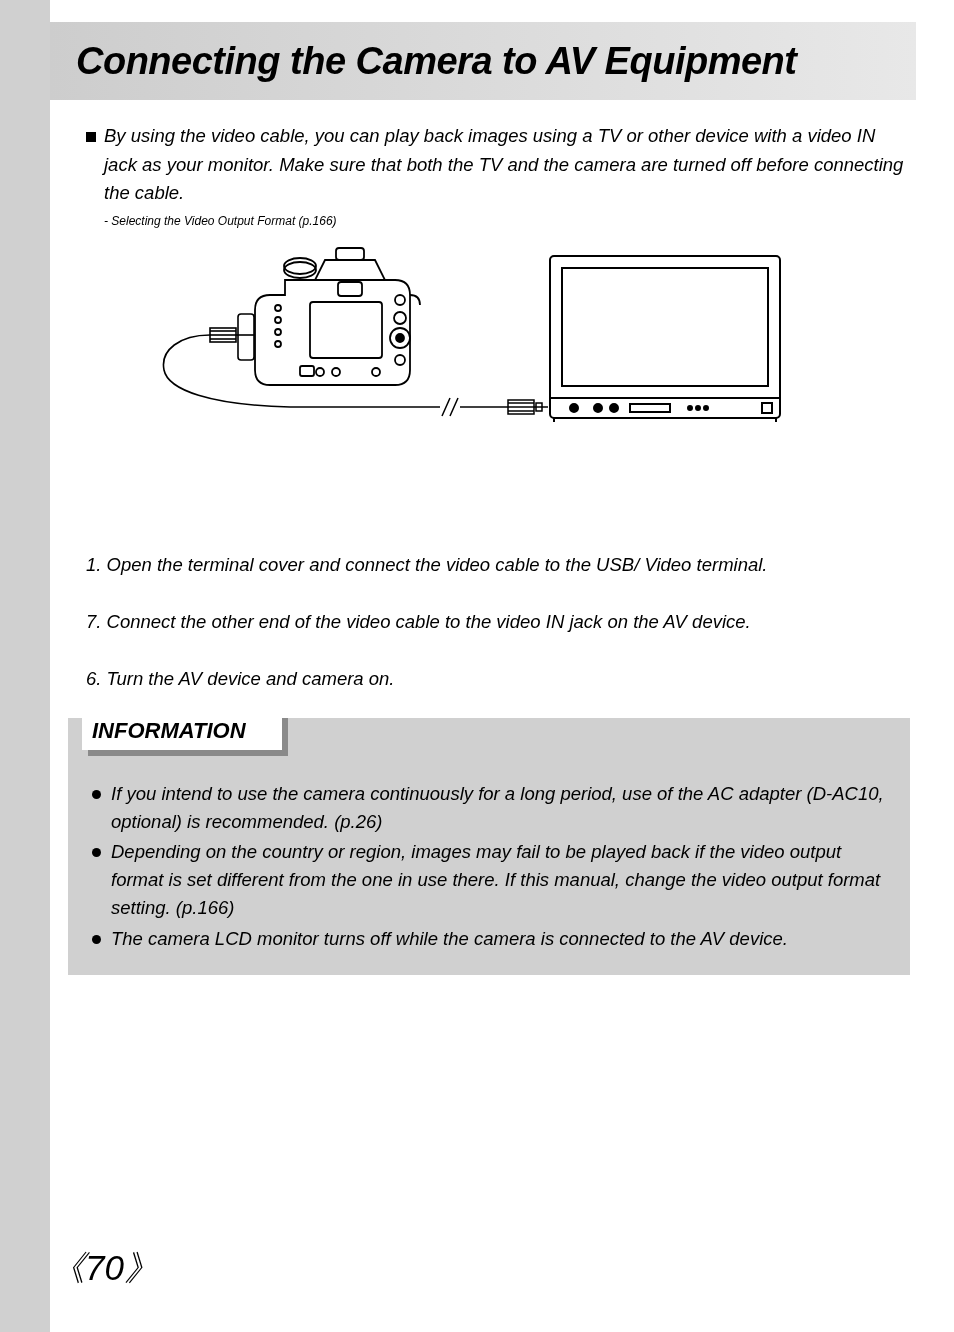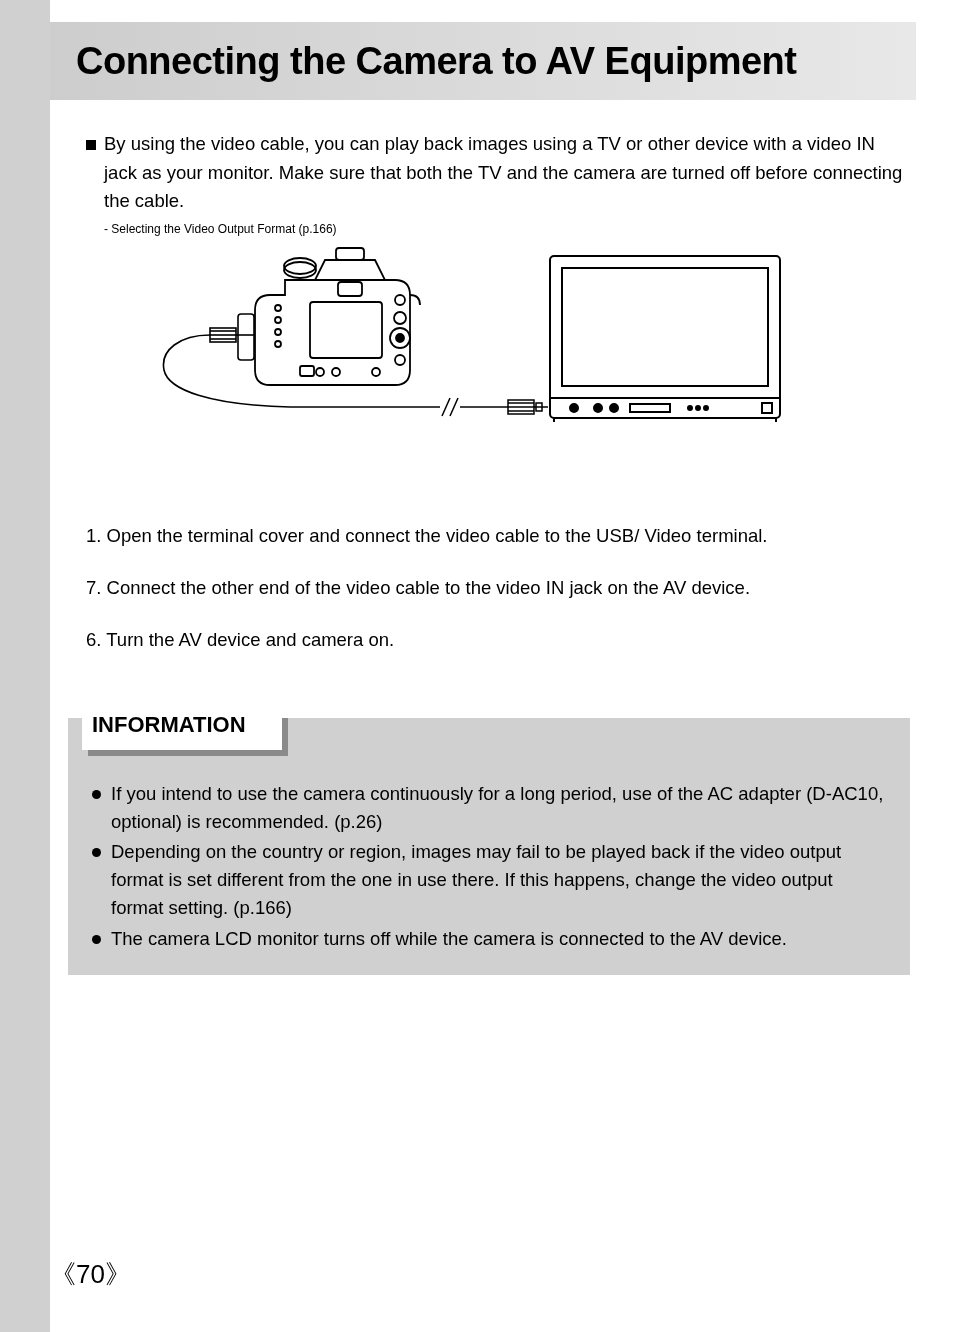--- a/index.html
+++ b/index.html
@@ -1,54 +1,54 @@
 <!DOCTYPE html>
 <html><head>
 <meta charset="utf-8">
 <style>
   * { box-sizing: border-box; margin: 0; padding: 0; }
   html, body { width: 954px; height: 1332px; font-family: Arial, Helvetica, sans-serif; background: #fff; color: #000; }
-  .page { width: 948px; height: 1332px; position: relative; background: #fff; }
+  .page { width: 948px; height: 1332px; position: relative; background: #fff; font-style: italic; }
   .left-margin { position: absolute; left: 0; top: 0; width: 50px; height: 1332px; background: #d0d0d0; }
   .title-bar {
     position: absolute; left: 50px; top: 22px; right: 32px; height: 78px;
     background: linear-gradient(to right, #cdcdcd 0%, #e8e8e8 100%);
     display: flex; align-items: center; padding-left: 26px;
   }
   .title-text { font-size: 38px; font-weight: bold; letter-spacing: -0.5px; }
   .content { position: absolute; left: 86px; top: 122px; right: 38px; }
   .intro-block { font-size: 18.5px; line-height: 1.55; }
-  .intro-row { display: flex; margin-top: 8px; }
+  .intro-row { display: flex; }
   .sq-bullet { width: 10px; height: 10px; background: #000; margin-top: 10px; margin-right: 8px; flex-shrink: 0; }
   .intro-text { flex: 1; }
   .sub-line { margin-top: 4px; margin-left: 18px; font-size: 12px; }
 
   .diagram-wrap {
     position: absolute; left: 150px; top: 240px; width: 640px; height: 200px;
   }
   .diagram-wrap svg { width: 100%; height: 100%; }
 
   .steps { position: absolute; left: 86px; top: 522px; right: 38px; font-size: 18.5px; line-height: 1.5; }
-  .step { margin-bottom: 24px; }
+  .step { margin-bottom: 24px; margin-top: 29px; }
 
   .info-box {
     position: absolute; left: 68px; top: 718px; right: 38px;
     background: #d0d0d0; padding: 0 20px 20px 20px;
   }
   .info-heading-row { position: relative; height: 46px; margin-left: -6px; margin-top: -6px; }
   .info-heading-shadow { position: absolute; left: 6px; top: 6px; background: #8a8a8a; width: 200px; height: 38px; }
-  .info-heading { position: absolute; left: 0; top: 0; background: #fff; width: 200px; height: 38px; display: flex; padding-left: 10px; }
+  .info-heading { position: absolute; left: 0; top: 0; background: #fff; width: 200px; height: 38px; display: flex; align-items: center; padding-left: 10px; }
   .info-heading-text { font-size: 22px; font-weight: bold; }
   .info-list { margin-top: 22px; font-size: 18.5px; line-height: 1.52; }
   .info-item { display: flex; margin-bottom: 2px; }
   .round-bullet { width: 9px; height: 9px; border-radius: 50%; background: #000; margin-top: 10px; margin-right: 10px; margin-left: 4px; flex-shrink: 0; }
   .info-text { flex: 1; }
 
   .page-number {
-    position: absolute; left: 50px; bottom: 40px; font-size: 26px; font-weight: 500;
+    position: absolute; left: 50px; bottom: 40px; font-size: 35px; font-weight: 500;
   }
   .angle { font-family: "Arial Unicode MS", Arial, sans-serif; }
 </style>
 </head>
 <body>
 
 <div class="page">
   <div class="left-margin"></div>
 
   <div class="title-bar">
@@ -165,21 +165,21 @@
         <span class="info-heading-text">INFORMATION</span>
       </div>
     </div>
     <div class="info-list">
       <div class="info-item">
         <div class="round-bullet"></div>
         <div class="info-text">If you intend to use the camera continuously for a long period, use of the AC adapter (D-AC10, optional) is recommended. (p.26)</div>
       </div>
       <div class="info-item">
         <div class="round-bullet"></div>
-        <div class="info-text">Depending on the country or region, images may fail to be played back if the video output format is set different from the one in use there. If this happens, change the video output format setting. (p.166)</div>
+        <div class="info-text">Depending on the country or region, images may fail to be played back if the video output format is set different from the one in use there. If this manual, change the video output format setting. (p.166)</div>
       </div>
       <div class="info-item">
         <div class="round-bullet"></div>
         <div class="info-text">The camera LCD monitor turns off while the camera is connected to the AV device.</div>
       </div>
     </div>
   </div>
 
   <div class="page-number">
     <span class="angle">《70》</span>

